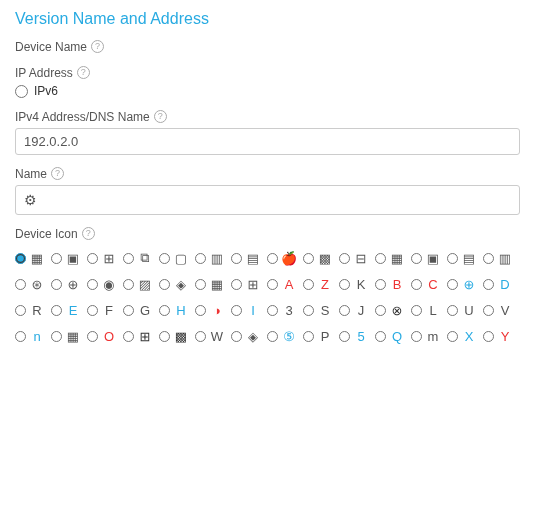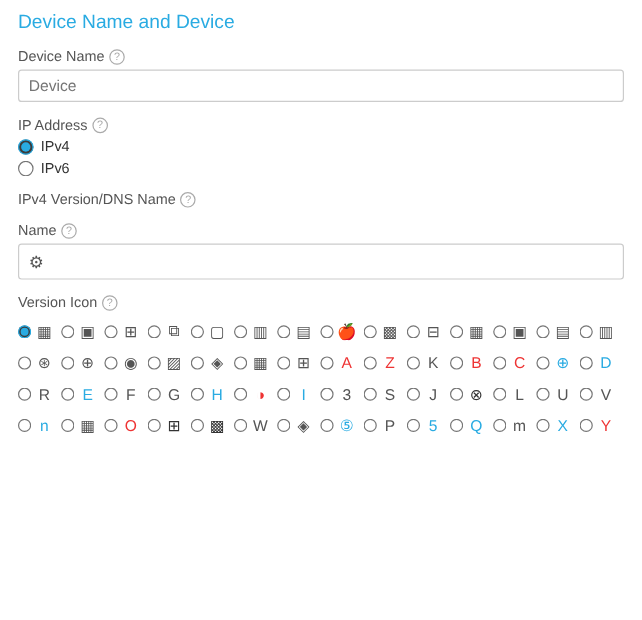--- a/index.html
+++ b/index.html
@@ -19,21 +19,21 @@
       margin-bottom: 12px;
     }
     .field-group {
       margin-bottom: 12px;
     }
     .field-label {
       font-size: 12px;
       color: #555;
       margin-bottom: 4px;
       display: flex;
-      align-items: flex-end;
+      align-items: flex-start;
       gap: 4px;
     }
     .help-icon {
       display: inline-block;
       width: 13px;
       height: 13px;
       border-radius: 50%;
       border: 1px solid #aaa;
       color: #aaa;
       font-size: 9px;
@@ -103,67 +103,63 @@
       justify-content: center;
       margin-left: 2px;
       font-size: 11px;
       color: #333;
       overflow: hidden;
     }
   </style>
 </head>
 <body>
 
-<h2>Device Name and Device</h2>
+<h2>Version Name and Address</h2>
 
 <div class="field-group">
   <div class="field-label">
     <span>Device Name</span>
     <span class="help-icon">?</span>
   </div>
-  <input class="text-input" type="text" placeholder="Device" style="">
 </div>
 
 <div class="field-group">
   <div class="field-label">
     <span>IP Address</span>
     <span class="help-icon">?</span>
   </div>
   <div class="radio-group">
-    <label class="radio-item">
-      <input type="radio" name="ip_version" checked="" style="">
-      <span>IPv4</span>
-    </label>
     <label class="radio-item">
       <input type="radio" name="ip_version" style="">
       <span>IPv6</span>
     </label>
   </div>
 </div>
 
 <div class="field-group">
   <div class="field-label">
-    <span>IPv4 Version/DNS Name</span>
-    <span class="help-icon">?</span>
-  </div>
+    <span>IPv4 Address/DNS Name</span>
+    <span class="help-icon">?</span>
+  </div>
+  <input class="text-input" type="text" value="192.0.2.0" style="">
 </div>
 
 <div class="field-group">
   <div class="field-label">
     <span>Name</span>
     <span class="help-icon">?</span>
   </div>
   <div class="tags-area">
     <span class="gear-icon">⚙</span>
   </div>
 </div>
 
 <div class="field-group">
   <div class="field-label">
-    <span>Version Icon</span>
+    <span>Device Icon</span>
     <span class="help-icon">?</span>
   </div>
   <div class="device-icon-grid" id="icon-grid-container">
   <div class="icon-pair">
         <input type="radio" name="device_icon" checked="" style="">
         <span class="ico" style="color: rgb(85, 85, 85); font-size: 13px;">▦</span>
       </div>
       <div class="icon-pair">
         <input type="radio" name="device_icon" style="">
         <span class="ico" style="color: rgb(85, 85, 85); font-size: 13px;">▣</span>

